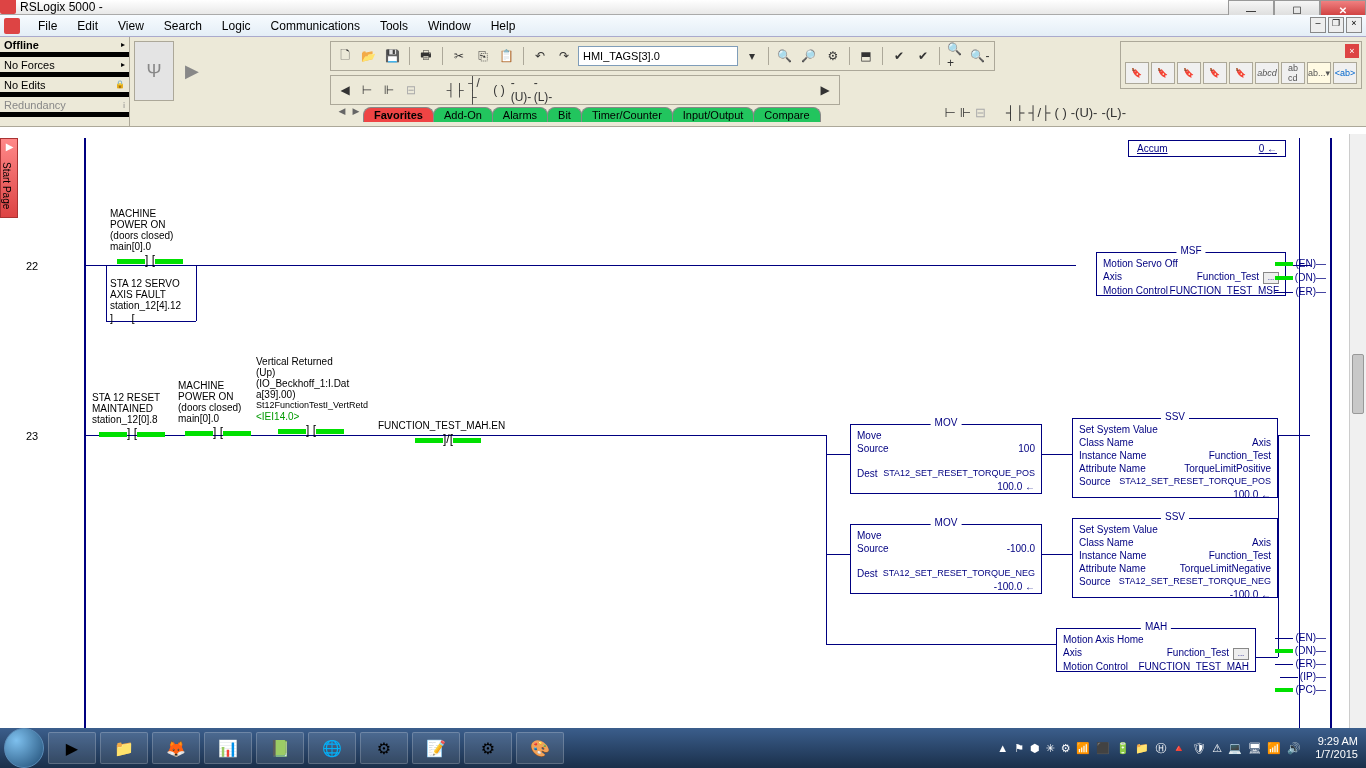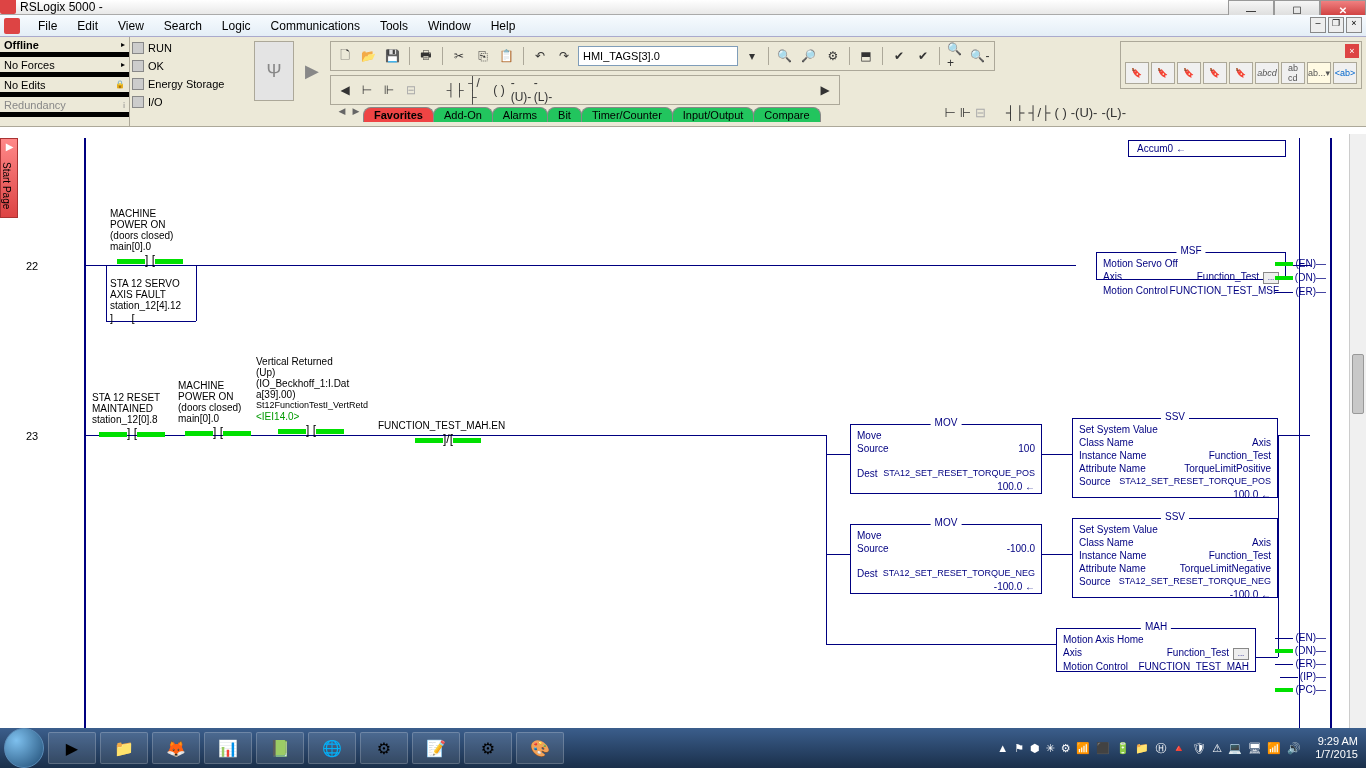--- a/index.html
+++ b/index.html
@@ -86,21 +86,21 @@
 .flag .bar-b { display: inline-block; width: 18px; height: 1px; background: #000080; vertical-align: middle; margin-right: 2px; }
 .arrow-left { color: #000080; font-size: 10px; }
 
 
 .taskbar { position: absolute; bottom: 0; left: 0; right: 0; height: 40px; background: linear-gradient(#3b5e8c, #1a2f4a); display: flex; align-items: center; }
 .start-orb { width: 40px; height: 40px; border-radius: 50%; background: radial-gradient(circle at 30% 30%, #7ec0ee, #1e4a72); margin-left: 4px; border: 1px solid #5a8cb8; }
 .task-btn { width: 48px; height: 32px; margin-left: 4px; background: rgba(255,255,255,0.1); border: 1px solid rgba(255,255,255,0.2); border-radius: 2px; display: flex; align-items: center; justify-content: center; font-size: 16px; }
 .systray { margin-left: auto; display: flex; align-items: center; gap: 6px; padding-right: 8px; color: #fff; font-size: 11px; }
 .clock { text-align: right; line-height: 13px; padding-left: 8px; }
 
-.accum-box { position: absolute; right: 70px; top: 6px; border: 1px solid #000080; padding: 2px 8px; display: flex; width: 158px; justify-content: flex-start; font-size: 10px; color: #000080; }
+.accum-box { position: absolute; right: 70px; top: 6px; border: 1px solid #000080; padding: 2px 8px; display: flex; width: 158px; justify-content: space-between; font-size: 10px; color: #000080; text-decoration: underline; }
 
 .scrollbar-v { position: absolute; right: 0; top: 134px; bottom: 40px; width: 17px; background: #f0f0f0; border-left: 1px solid #ccc; }
 .scrollbar-v .thumb { position: absolute; left: 2px; right: 2px; top: 220px; height: 60px; background: #c8c8c8; border: 1px solid #999; border-radius: 2px; }
 </style>
 </head>
 <body>
 
 <div class="titlebar">
   <div class="app-icon"></div>
   <div class="title">RSLogix 5000 -</div>
@@ -141,38 +141,20 @@
     </div>
     <div class="status-row">
       <span>No Edits</span>
       <span class="arrow">🔒</span>
     </div>
     <div class="status-row" style="color:#888">
       <span>Redundancy</span>
       <span class="arrow">ℹ</span>
     </div>
   </div>
-  <div class="status-checks">
-    <div class="chk-row">
-        <span class="box"></span>
-        <span>RUN</span>
-      </div>
-    <div class="chk-row">
-        <span class="box"></span>
-        <span>OK</span>
-      </div>
-    <div class="chk-row">
-        <span class="box"></span>
-        <span>Energy Storage</span>
-      </div>
-    <div class="chk-row">
-        <span class="box"></span>
-        <span>I/O</span>
-      </div>
-  </div>
   <div class="toolbar-icon-box">Ψ</div>
   <div class="toolbar-icon-box" style="width:20px;border:none;background:none">▶</div>
 
   <div class="main-toolbar">
     <div class="tb-btn">🗋</div>
     <div class="tb-btn">📂</div>
     <div class="tb-btn">💾</div>
     <div class="tb-sep"></div>
     <div class="tb-btn">🖶</div>
     <div class="tb-sep"></div>
@@ -285,21 +267,21 @@
   <div class="wire-v" style="left:196px;top:131px;height:56px"></div>
   <div class="wire" style="left:106px;top:187px;width:90px"></div>
 
   <div class="contact-grp" style="left:110px;top:144px;width:80px">
     <div class="lbl">STA 12 SERVO</div>
     <div class="lbl">AXIS FAULT</div>
     <div class="tag">station_12[4].12</div>
     <div class="below-brackets">] &nbsp;&nbsp;&nbsp;&nbsp; [</div>
   </div>
 
-  <div class="instr-box" style="right:70px;top:118px;width:190px;height:28px">
+  <div class="instr-box" style="right:70px;top:118px;width:190px;height:44px">
     <div class="hdr">MSF</div>
     <div class="body">
       <div class="line">
           <span class="k">Motion Servo Off</span>
         </div>
       <div class="line">
           <span class="k">Axis</span>
           <span><span>Function_Test</span><span class="dots-btn">...</span></span>
         </div>
       <div class="line">

